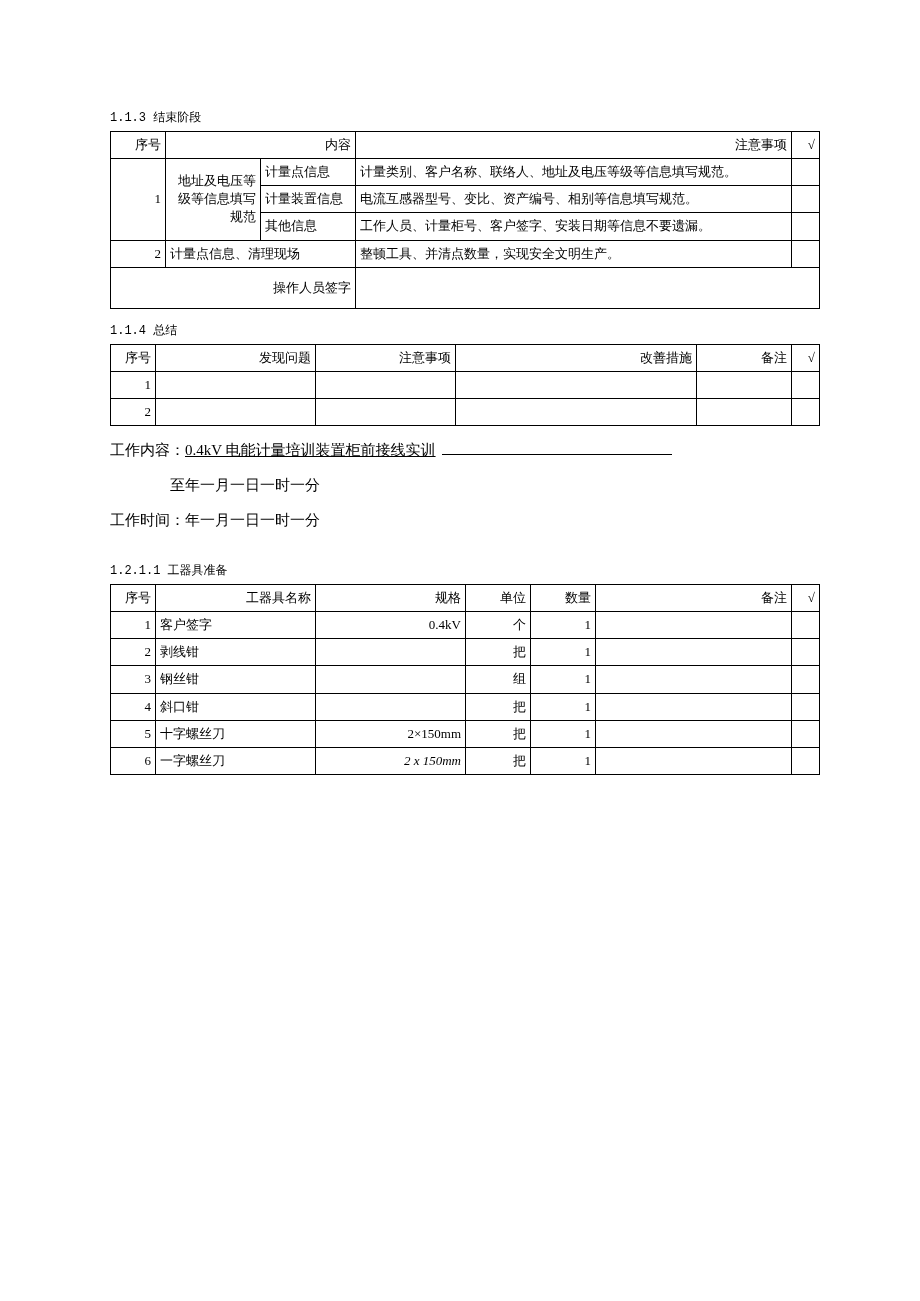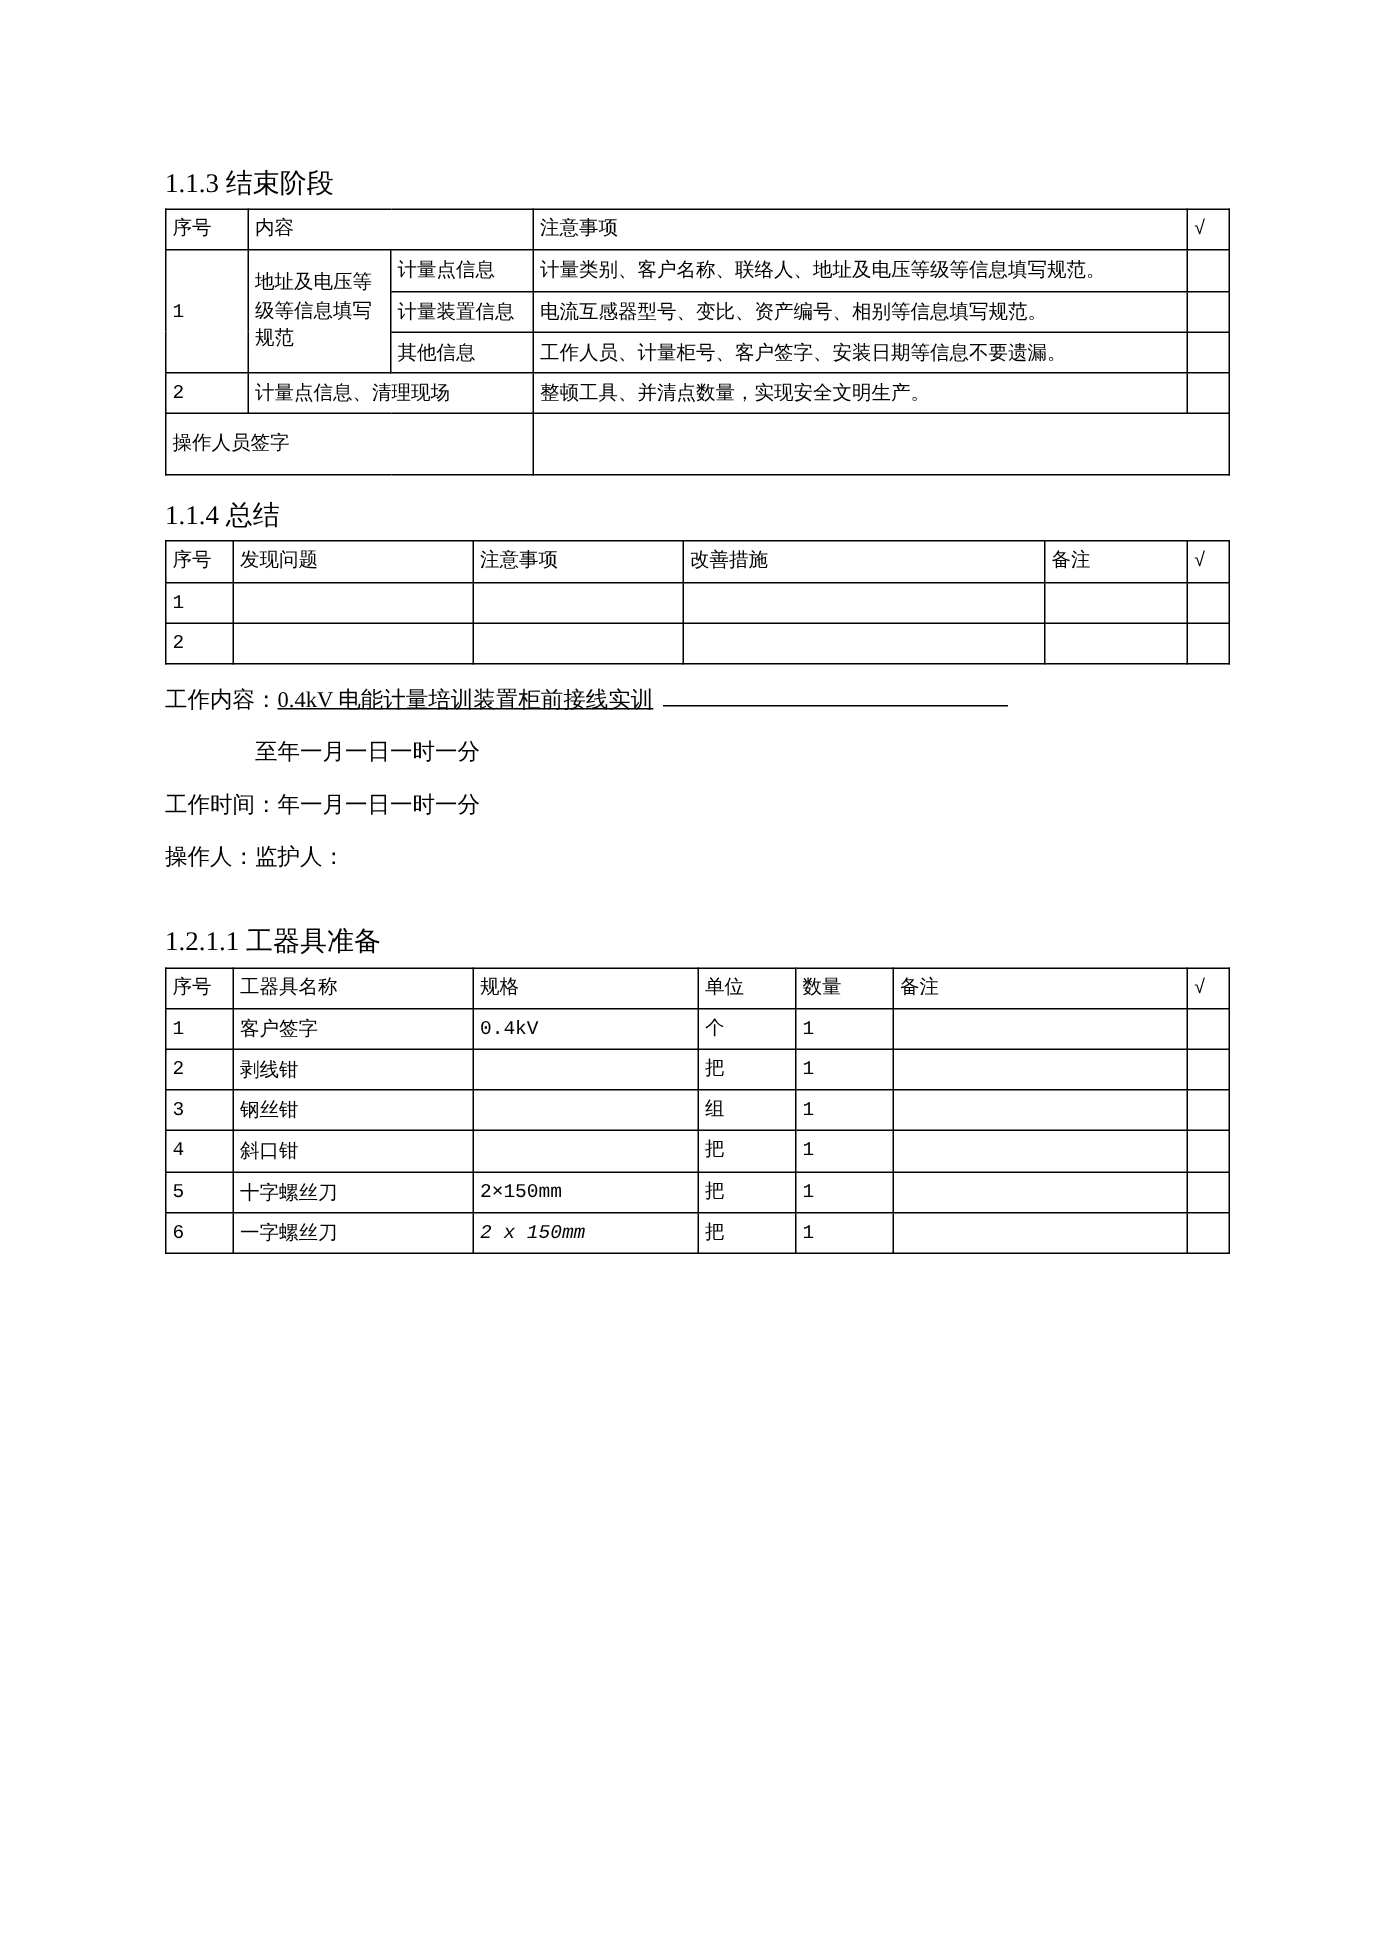--- a/index.html
+++ b/index.html
@@ -11,36 +11,37 @@
     color: #000;
     line-height: 1.4;
   }
   .page {
     width: 920px;
     min-height: 1301px;
     box-sizing: border-box;
     padding: 110px 100px 60px 110px;
   }
   .sect-title {
-    font-size: 18px;
+    font-size: 12px;
     margin: 0 0 4px 0;
+    font-family: Liberation Mono, monospace;
   }
   table {
     border-collapse: collapse;
     width: 100%;
     table-layout: fixed;
   }
   td, th {
     border: 1px solid #000;
     padding: 4px 4px;
     font-size: 13px;
     vertical-align: middle;
     word-break: break-word;
   }
-  .center { text-align: left; font-family: Liberation Mono, monospace; }
+  .center { text-align: right; }
   .spacer { height: 14px; }
   .para {
     font-size: 15px;
     margin: 14px 0;
   }
   .para-indent {
     padding-left: 60px;
   }
   .underline {
     text-decoration: underline;
@@ -146,21 +147,20 @@
   </tbody>
     </table>
 
 
   <div class="para">
     <span>工作内容：</span><span class="underline">0.4kV 电能计量培训装置柜前接线实训</span><span class="uline-blank"></span>
   </div>
 
   <div class="para para-indent">至年一月一日一时一分</div>
   <div class="para">工作时间：年一月一日一时一分</div>
-  <div class="para">操作人：监护人：</div>
 
 
   <div class="sect-title" style="margin-top:32px">1.2.1.1 工器具准备</div>
   <table>
     <colgroup>
       <col style="width:45px">
         <col style="width:160px">
         <col style="width:150px">
       <col style="width:65px">
         <col style="width:65px">

